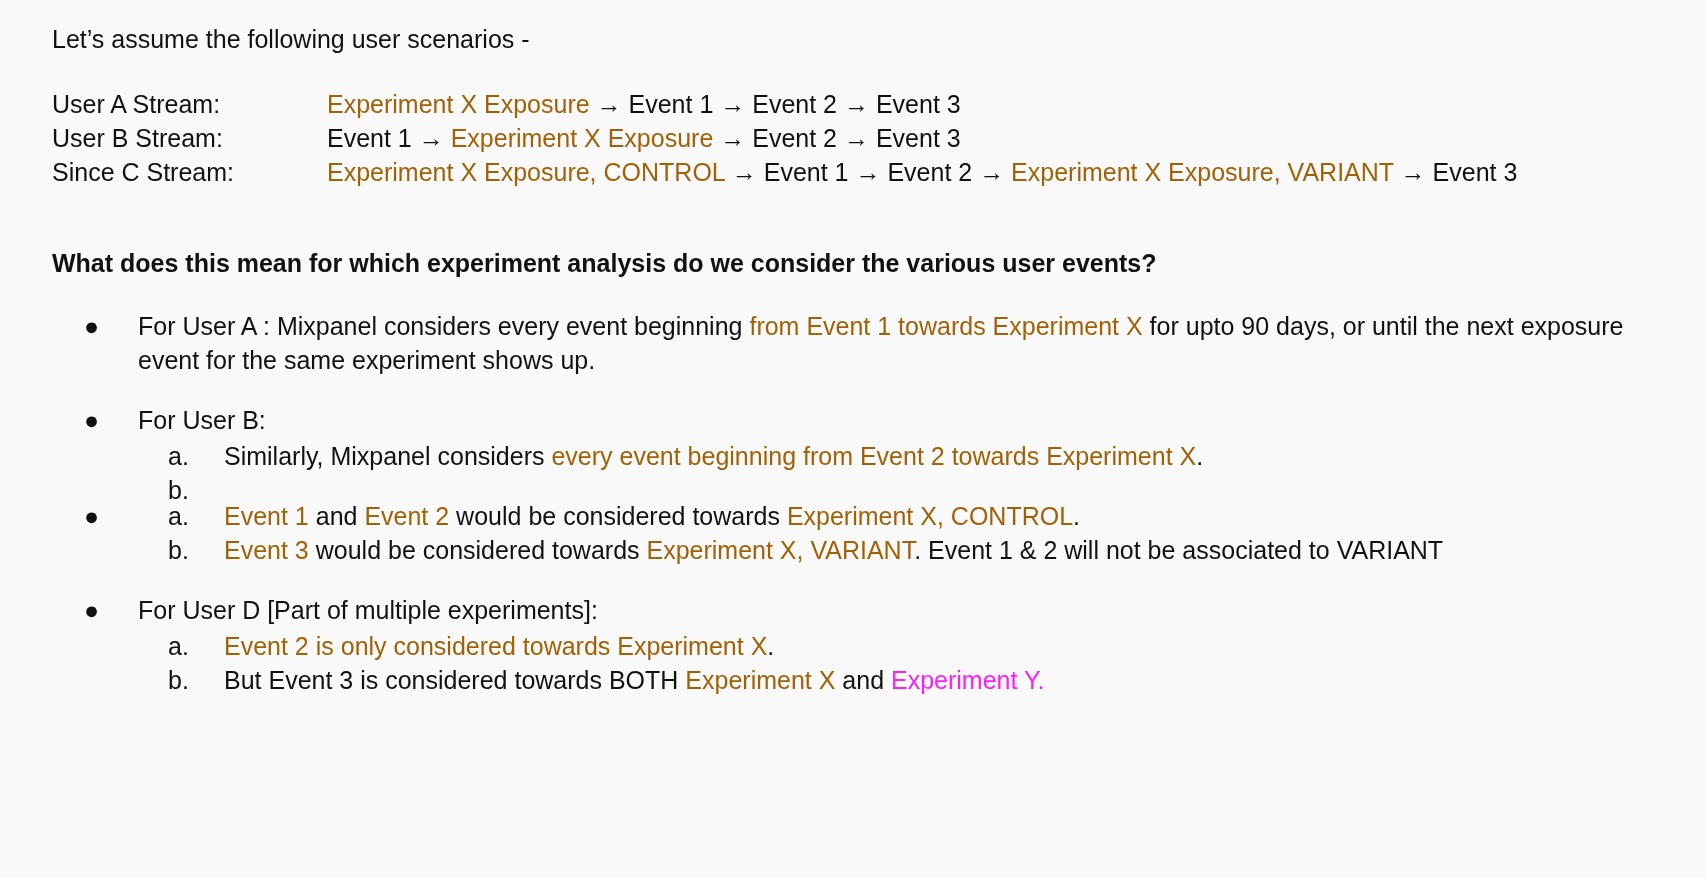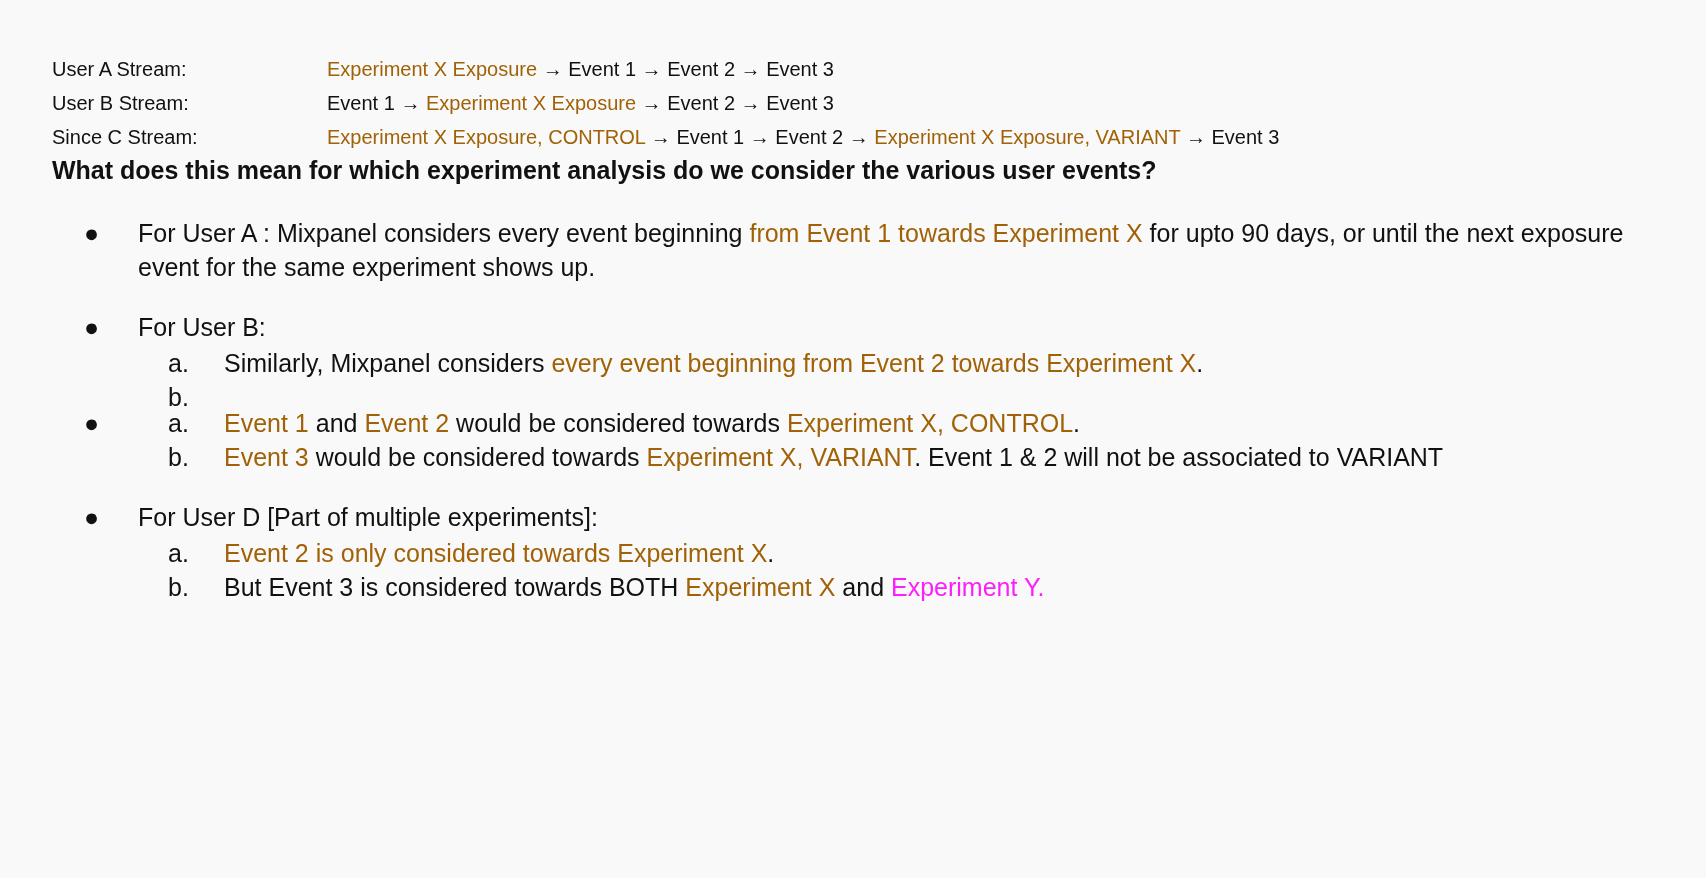--- a/index.html
+++ b/index.html
@@ -30,34 +30,35 @@
     margin: 0 0 0 0;
     white-space: nowrap;
   }
 
   .streams {
     margin-top: 30px;
   }
   .stream-row {
     display: flex;
     align-items: baseline;
-    font-size: 20px;
+    font-size: 25px;
     line-height: 34px;
     white-space: nowrap;
   }
   .stream-label {
     width: 275px;
     flex: 0 0 275px;
     color: #111111;
   }
   .stream-seq {
     color: #111111;
   }
 
   .question {
+    margin-top: 58px;
     font-size: 25px;
     line-height: 32px;
     font-weight: bold;
     color: #111111;
     white-space: nowrap;
   }
 
   .bullets {
     margin-top: 30px;
   }
@@ -104,20 +105,21 @@
 
   .blue { color: #a16207; }
   .magenta { color: #fb20fb; }
   .plain { color: #111111; }
 </style>
 </head>
 <body>
 
 <div class="page">
 
+  <p class="intro-line">Let’s assume the following user scenarios -</p>
 
   <div class="streams">
       <div class="stream-row">
         <div class="stream-label">User A Stream:</div>
         <div class="stream-seq"><span class="blue">Experiment X Exposure</span><span class="plain"> → </span><span class="plain">Event 1</span><span class="plain"> → </span><span class="plain">Event 2</span><span class="plain"> → </span><span class="plain">Event 3</span></div>
       </div>
       <div class="stream-row">
         <div class="stream-label">User B Stream:</div>
         <div class="stream-seq"><span class="plain">Event 1</span><span class="plain"> → </span><span class="blue">Experiment X Exposure</span><span class="plain"> → </span><span class="plain">Event 2</span><span class="plain"> → </span><span class="plain">Event 3</span></div>
       </div>

